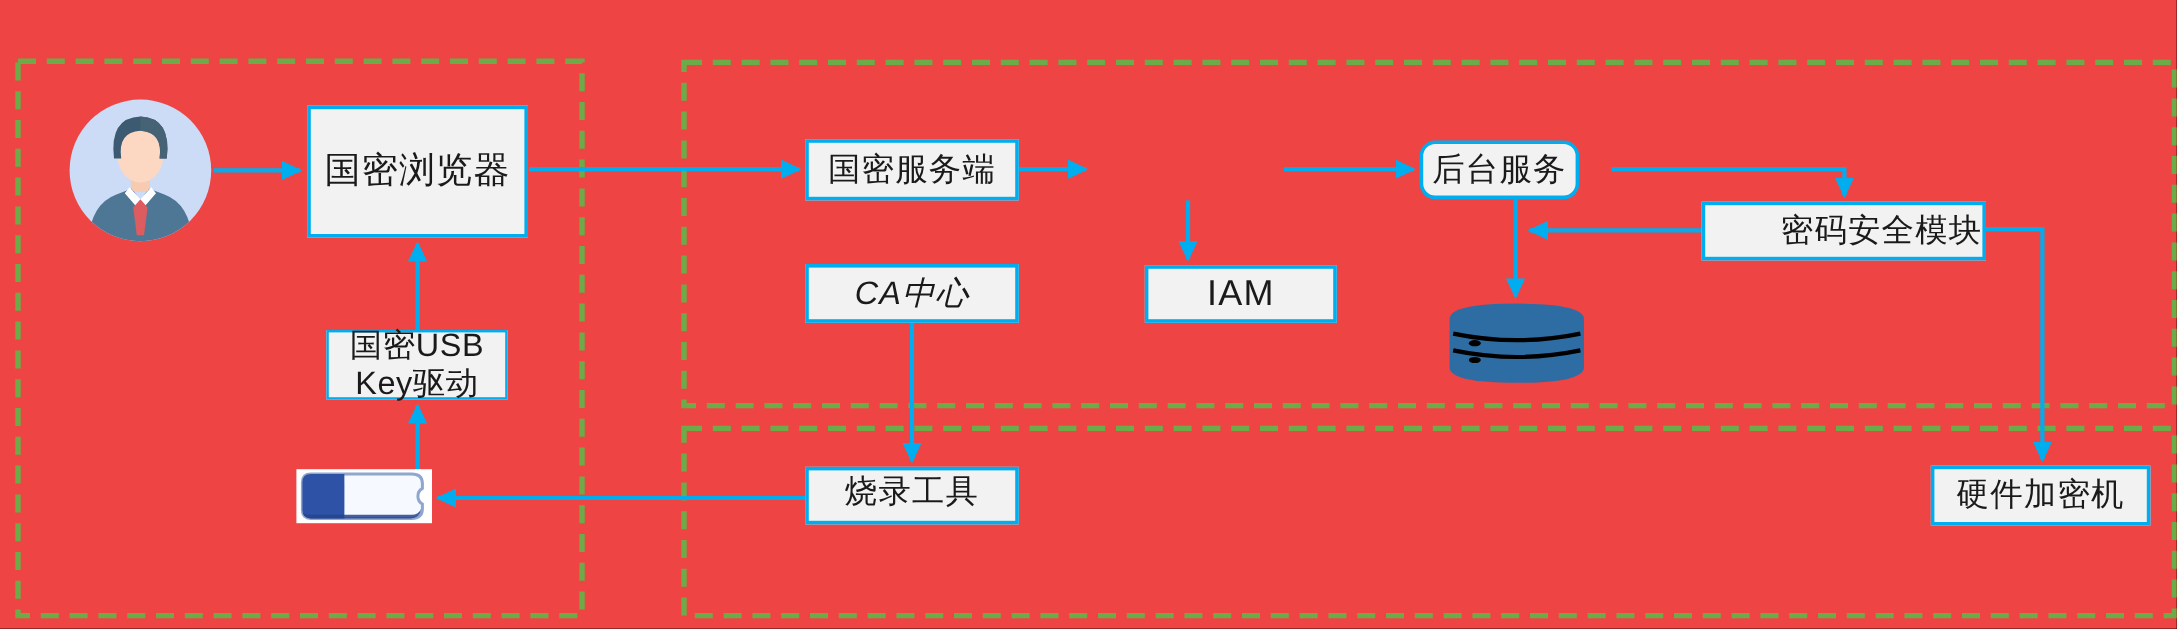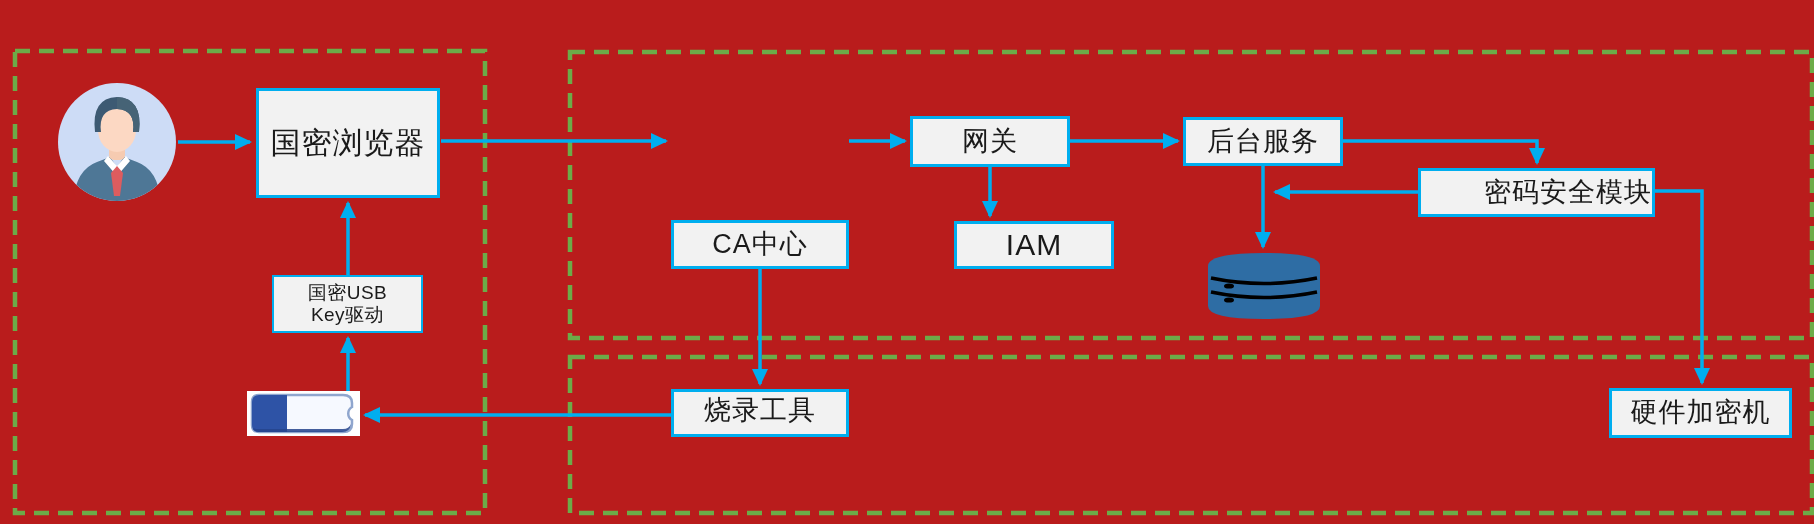--- a/index.html
+++ b/index.html
@@ -1,38 +1,38 @@
 <!DOCTYPE html>
 <html><head>
 <meta charset="utf-8">
 <style>
   html,body{margin:0;padding:0;background:#000;}
   #canvas{
     position:relative;
     width:1814px;height:524px;
-    background:#b91c1c;
+    background:#ef4444;
     font-family:"Liberation Sans","DejaVu Sans",sans-serif;
     overflow:hidden;
   }
   #overlay{position:absolute;left:0;top:0;width:1814px;height:524px;}
   .node{
     position:absolute;
     background:#F2F2F2;
     border:3px solid #00AEEF;
     box-sizing:border-box;
     display:flex;flex-direction:column;
     align-items:center;justify-content:center;
     color:#1a1a1a;
     text-align:center;
     line-height:1.15;
     letter-spacing:1px;
   }
   .fs30{font-size:30px;}
   .fs27{font-size:27px;}
-  .fs22{font-size:19px;letter-spacing:0.5px;}
+  .fs22{font-size:27px;letter-spacing:0.5px;}
   .icon-wrap{position:absolute;}
   .usb-panel{
     position:absolute;
     background:#FFFFFF;
   }
 </style>
 </head>
 <body>
 
 <div id="canvas">
@@ -105,34 +105,34 @@
 
   <div class="node fs30" style="left:256px;top:88px;width:184px;height:110px;">
     <span>国密浏览器</span>
   </div>
 
   <div class="node fs22" style="left:272px;top:275px;width:151px;height:58px;border-width:2px;">
     <div>国密USB</div>
     <div>Key驱动</div>
   </div>
 
-
-  <div class="node fs27" style="left:910px;top:116px;width:160px;height:51px;">
-    <span>网关</span>
+  <div class="node fs27" style="left:671px;top:116px;width:178px;height:51px;">
+    <span>国密服务端</span>
   </div>
 
-  <div class="node fs27" style="left:671px;top:220px;width:178px;height:49px;">
+
+  <div class="node fs27" style="left:671px;top:220px;width:178px;height:49px;font-style:italic;">
     <span>CA中心</span>
   </div>
 
   <div class="node fs30" style="left:910px;top:221px;width:160px;height:48px;margin-left:44px;">
     <span>IAM</span>
   </div>
 
-  <div class="node fs27" style="left:1183px;top:117px;width:160px;height:49px;">
+  <div class="node fs27" style="left:1183px;top:117px;width:133px;height:49px;border-radius:13px;">
     <span>后台服务</span>
   </div>
 
   <div class="node fs27" style="left:1418px;top:168px;width:237px;height:49px;align-items:flex-end;">
     <span>密码安全模块</span>
   </div>
 
   <div class="node fs27" style="left:1609px;top:388px;width:183px;height:50px;">
     <span>硬件加密机</span>
   </div>

